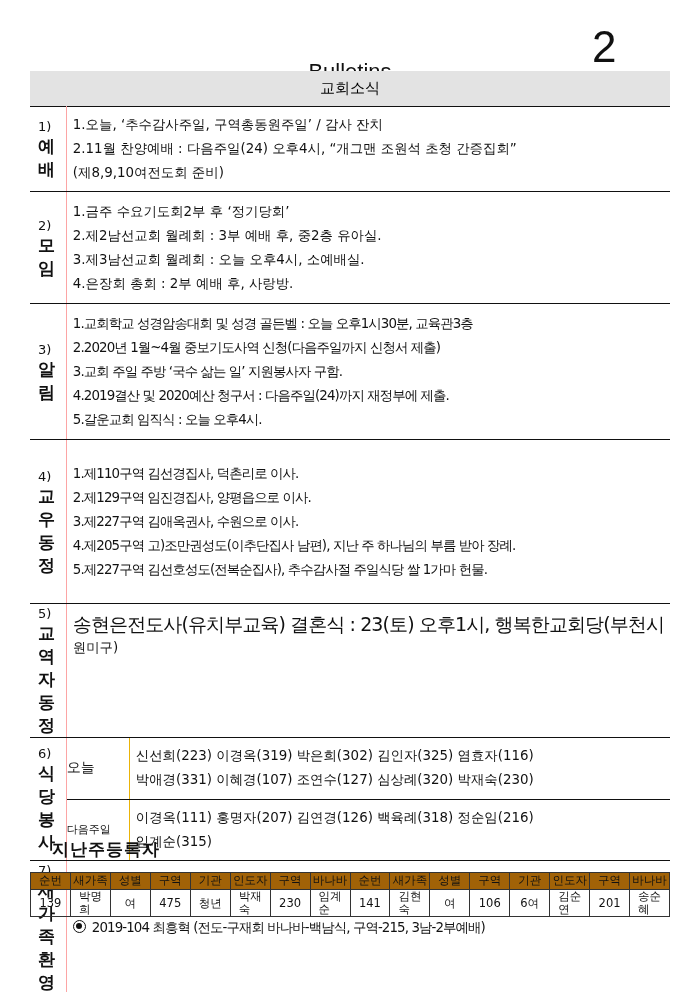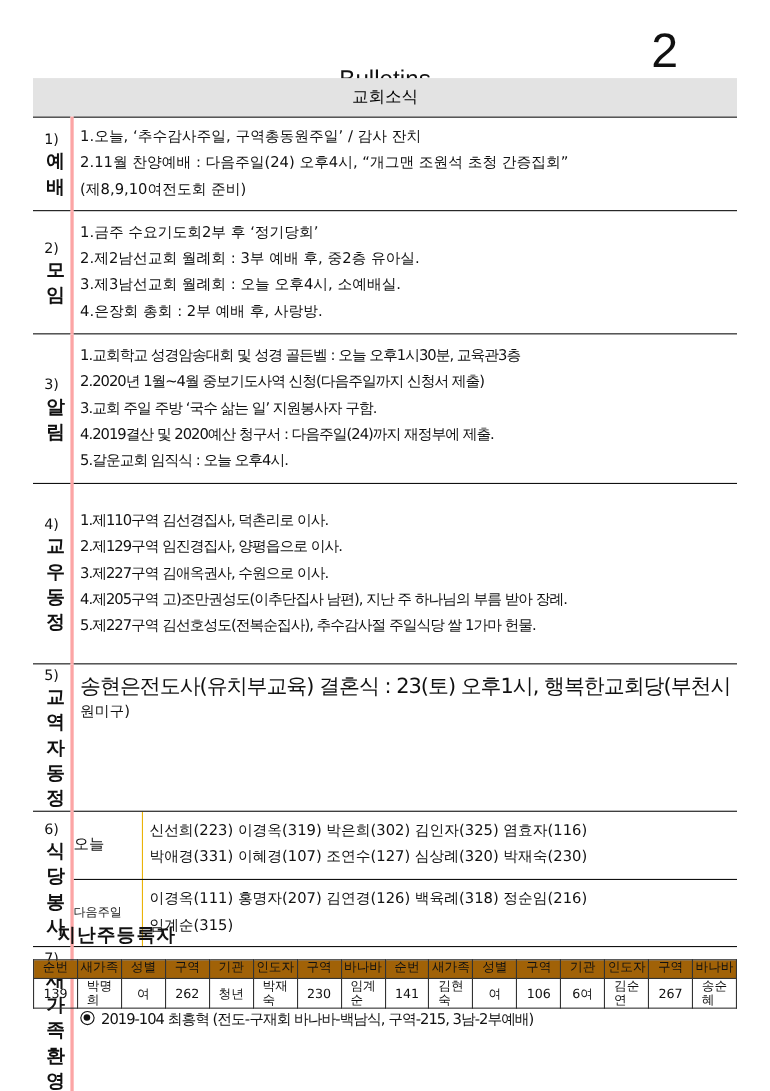--- a/index.html
+++ b/index.html
@@ -2,21 +2,21 @@
 <html><head>
 <meta charset="utf-8">
 <style>
   html, body { margin:0; padding:0; background:#ffffff; }
   body { width:700px; height:992px; position:relative; font-family:"DejaVu Sans", sans-serif; color:#111; overflow:hidden; }
   .title { position:absolute; left:0; width:700px; top:44px; text-align:center; font-family:"Liberation Sans", sans-serif; font-size:22px; color:#111;margin-top:15px; }
   .pagenum { position:absolute; left:592px; top:22px; font-family:"Liberation Sans", sans-serif; font-size:44px; font-weight:300; color:#111; }
   .band { position:absolute; left:30px; top:71px; width:640px; height:35px; background:#e3e3e3; text-align:center; line-height:35px; font-size:15px; color:#000000; }
   table.main { position:absolute; left:30px; top:106px; width:640px; border-collapse:collapse; }
   table.main > tbody > tr > td { border-top:1px solid #111; border-bottom:1px solid #111; vertical-align:middle; padding:0; }
-  td.lab { width:142px; border-right:3px solid #fca5a5; font-size:15px; padding-left:8px !important;text-align:center; }
+  td.lab { width:142px; border-right:1px solid #fca5a5; font-size:15px; padding-left:8px !important; }
   td.lab .num { font-size:13px; margin-right:8px; }
   td.lab .txt { font-weight:bold; font-size:17px; letter-spacing:0.5px; }
   td.body { padding:4px 6px 4px 6px !important; font-size:13.4px; line-height:24px; }
   .line { white-space:nowrap; }
   .center { }
   .cond { letter-spacing:-0.9px; font-size:19px; }
   table.sub { border-collapse:collapse; width:100%; }
   table.sub td { padding:0; vertical-align:middle; }
   td.sublab { width:62px; border-right:1px solid #eab308; font-size:14px; }
   td.sublab.small { font-size:11px; }
@@ -162,28 +162,28 @@
     <td>구역</td>
     <td>기관</td>
     <td>인도자</td>
     <td>구역</td>
     <td>바나바</td>
   </tr>
   <tr>
     <td>139</td>
     <td class="name">박명희</td>
     <td>여</td>
-    <td>262</td>
+    <td>475</td>
     <td>청년</td>
     <td class="name">박재숙</td>
     <td>230</td>
     <td class="name">임계순</td>
     <td>141</td>
     <td class="name">김현숙</td>
     <td>여</td>
     <td>106</td>
     <td>6여</td>
     <td class="name">김순연</td>
-    <td>267</td>
+    <td>201</td>
     <td class="name">송순혜</td>
   </tr>
 </tbody>
   </table>
 
 </body></html>

